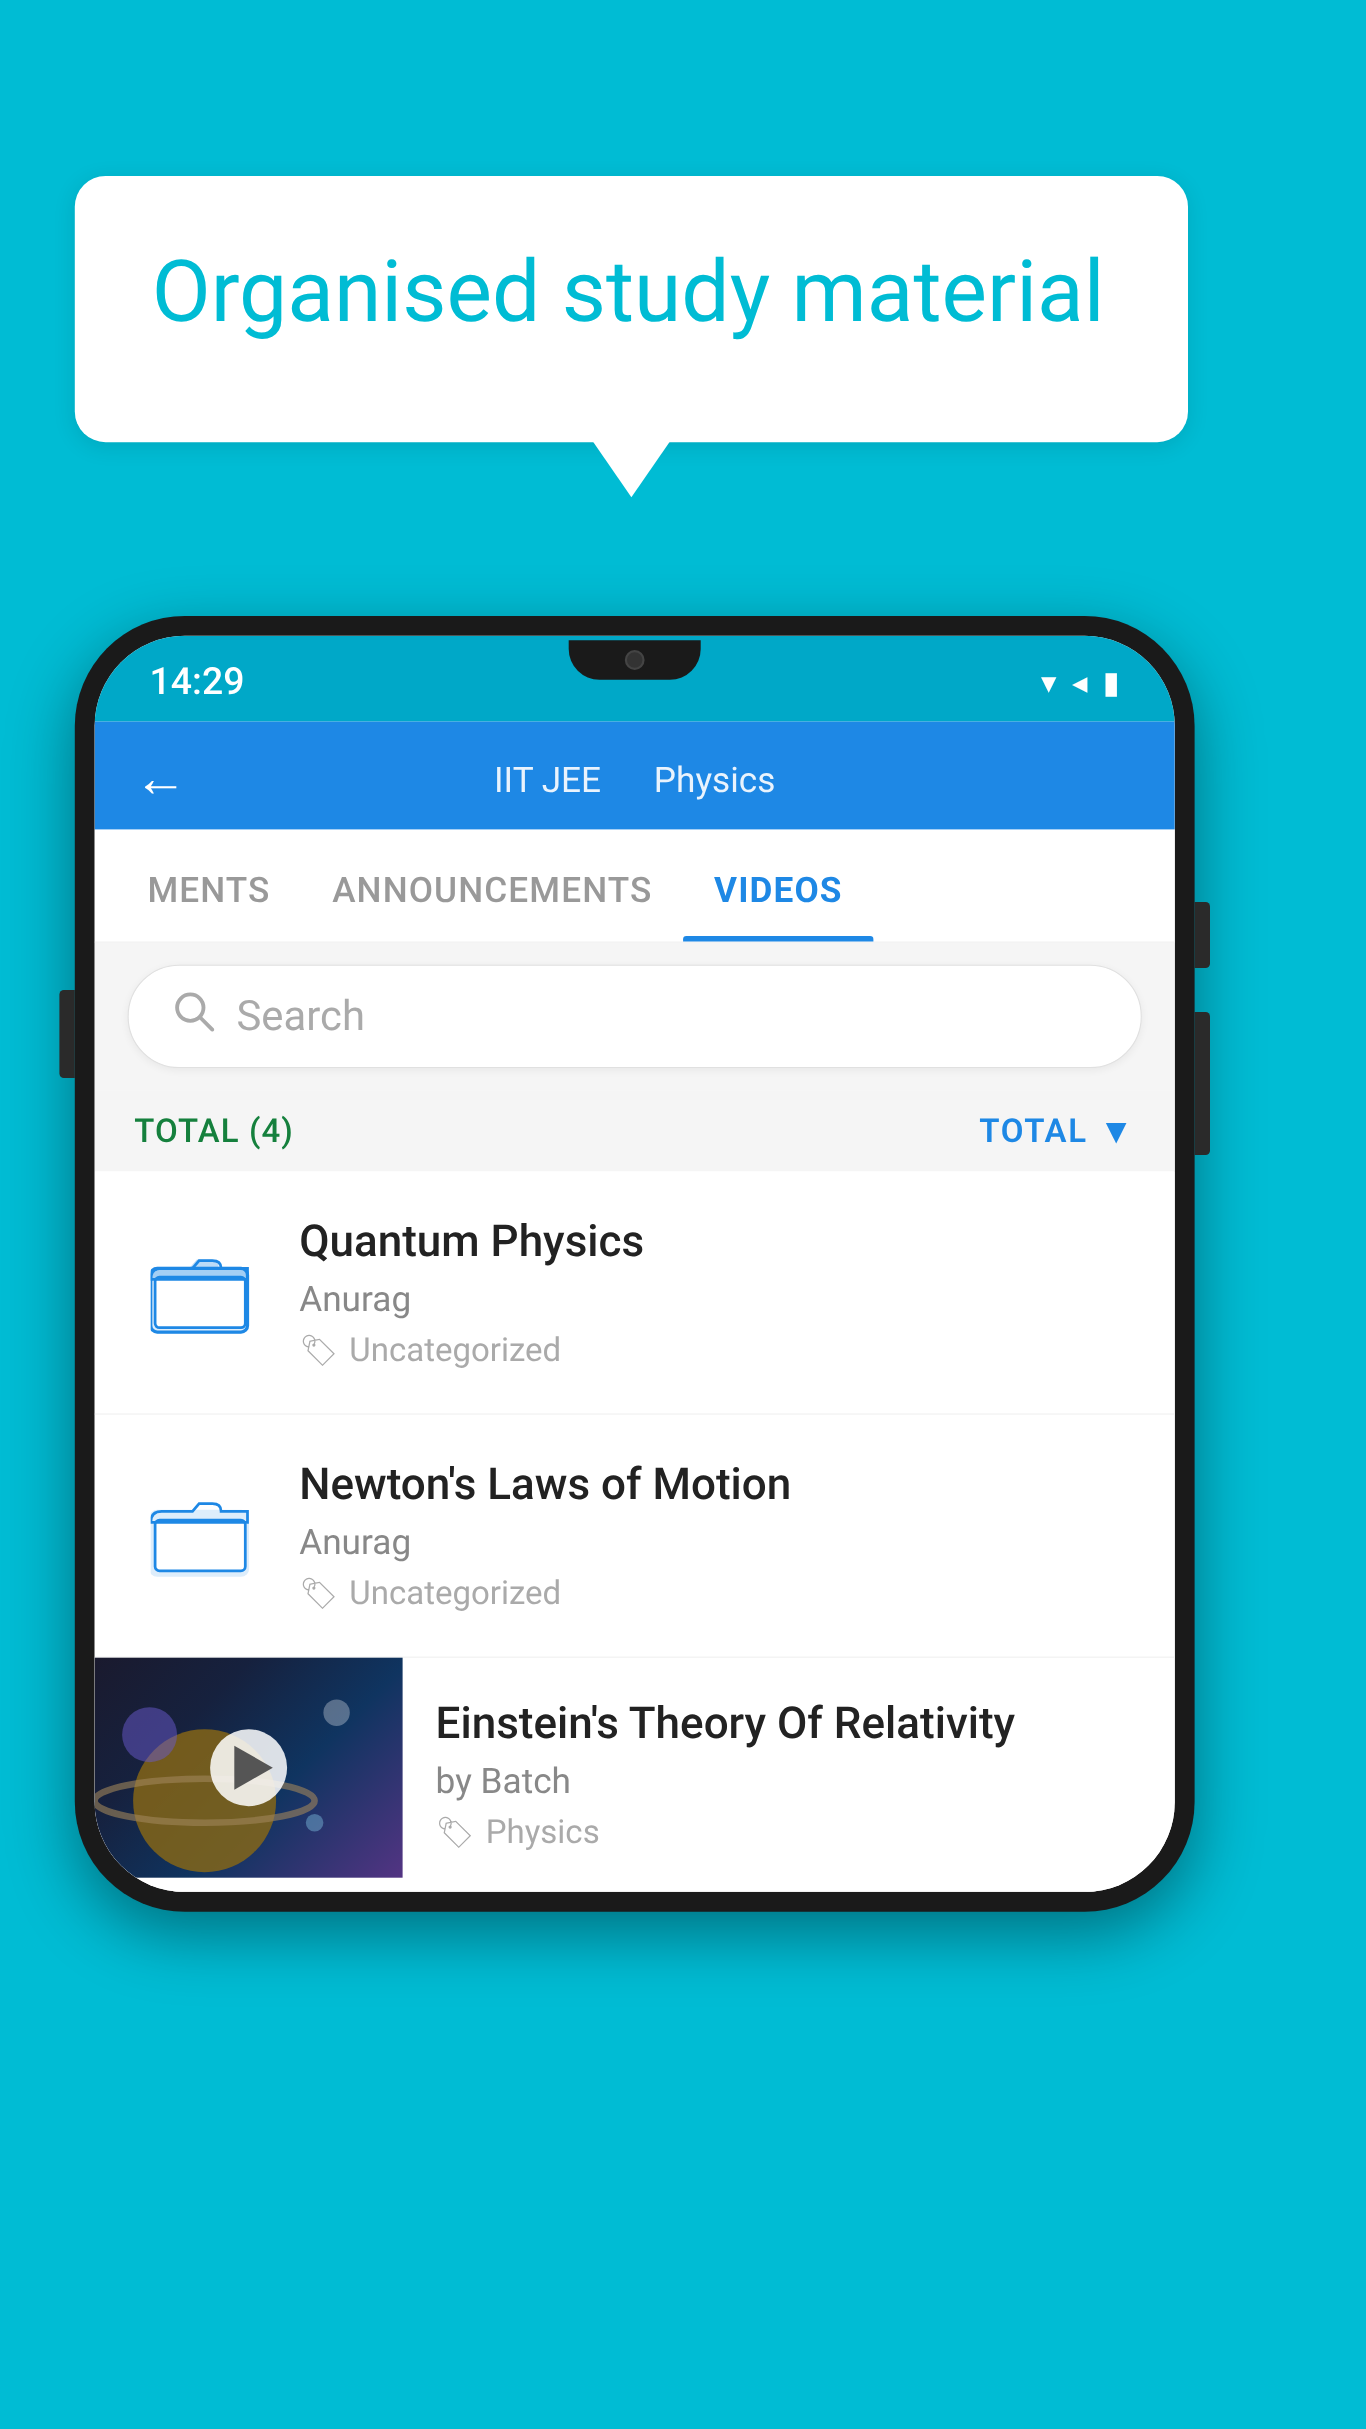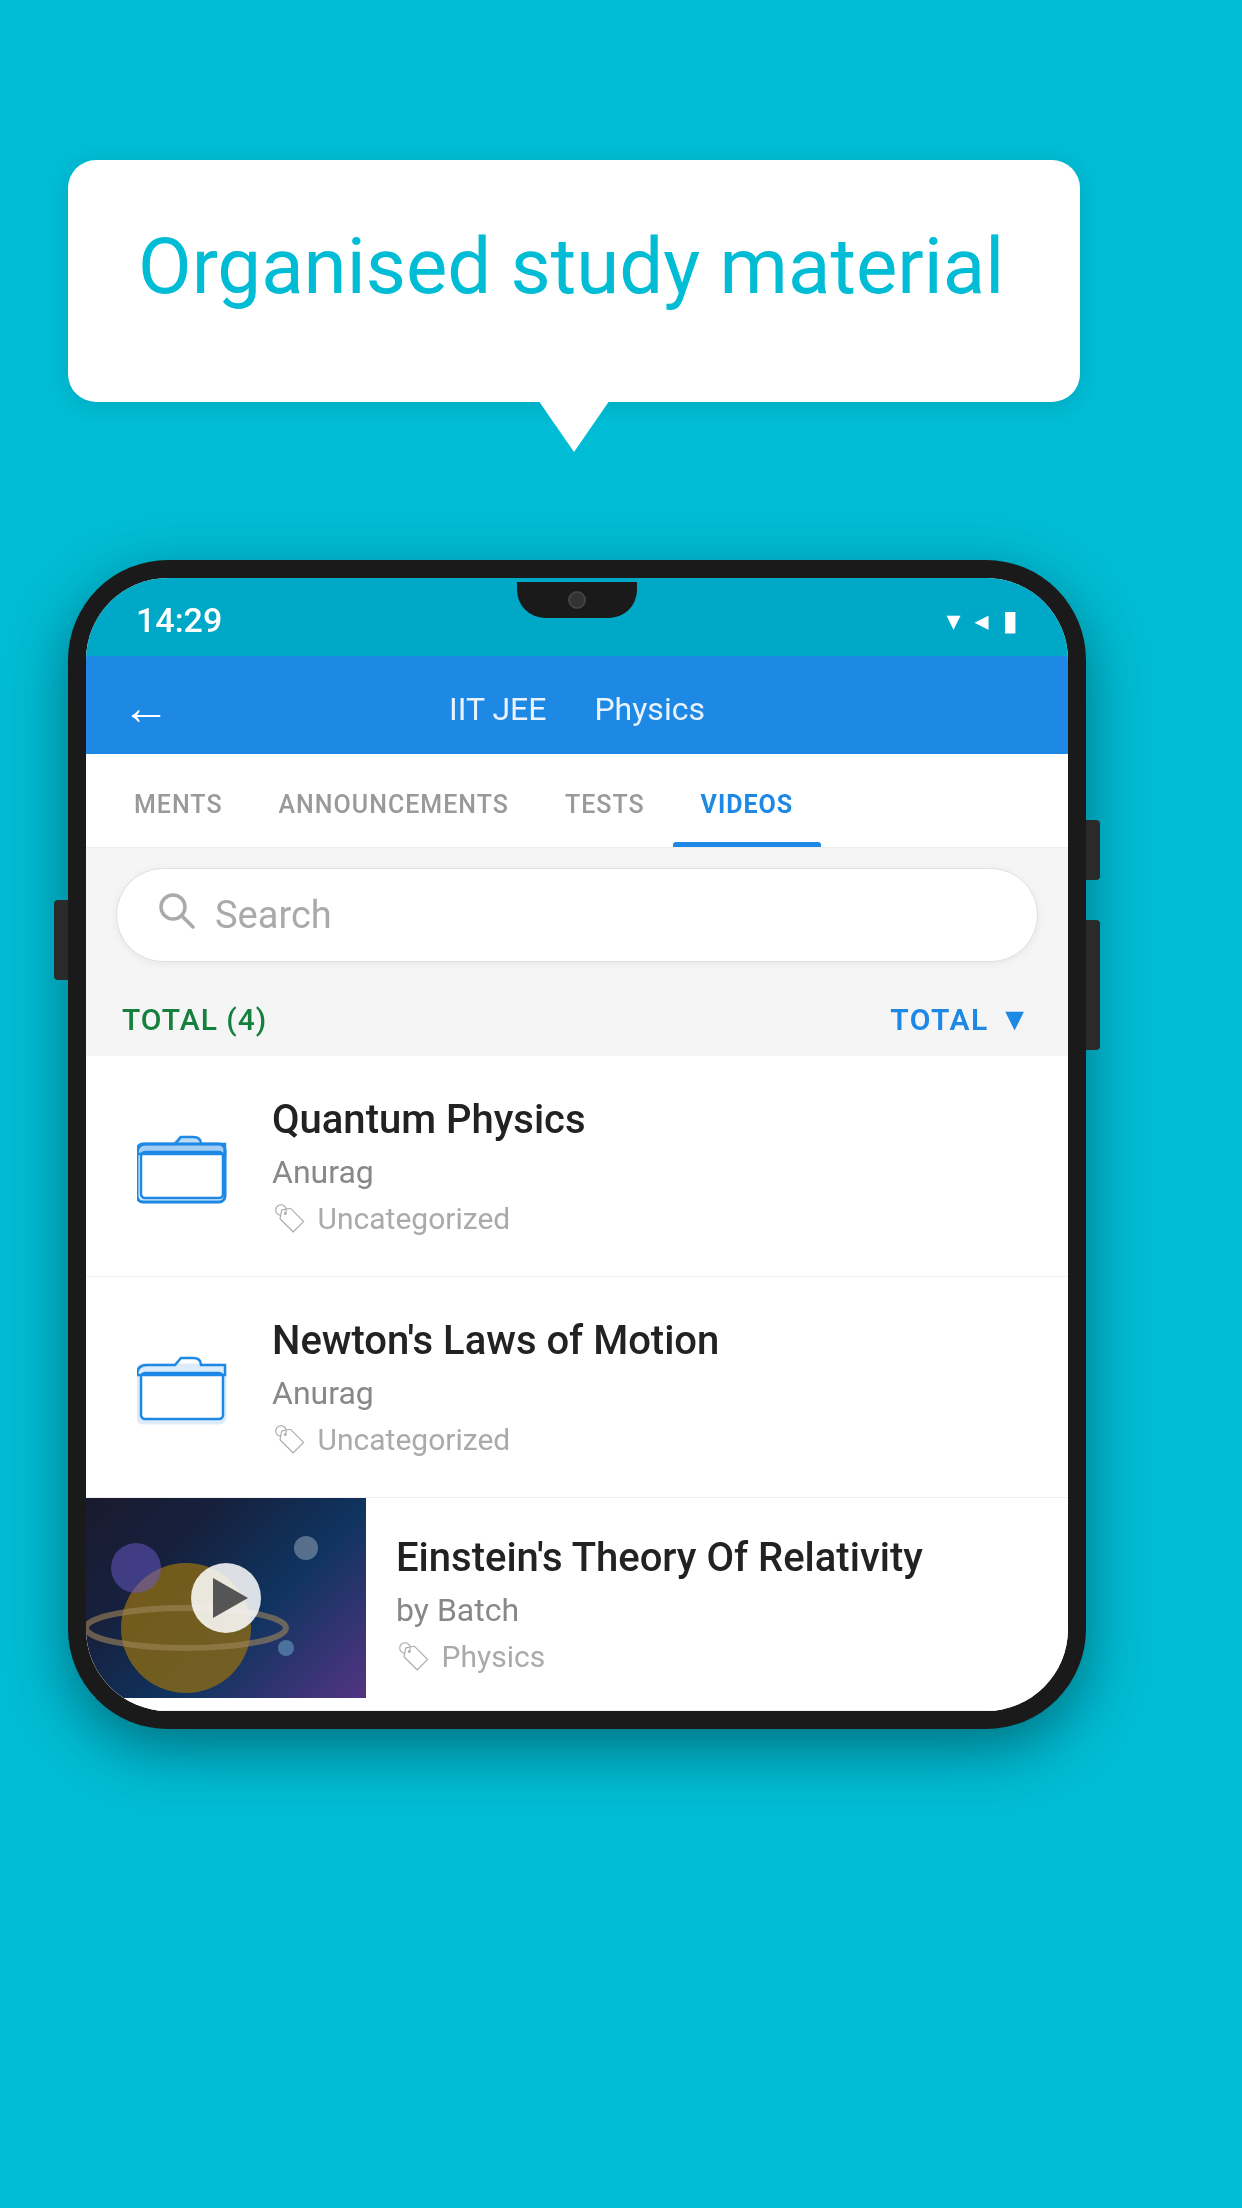--- a/index.html
+++ b/index.html
@@ -167,21 +167,21 @@
     
     .tabs-bar {
       background: white;
       display: flex;
       border-bottom: 1px solid #eee;
       padding: 0 20px;
     }
 
     .tab-item {
       padding: 36px 28px 28px;
-      font-size: 25px;
+      font-size: 32px;
       color: #999;
       font-weight: 500;
       letter-spacing: 1px;
       text-transform: uppercase;
       cursor: pointer;
       position: relative;
       text-align: center;
     }
 
     .tab-item.active {
@@ -438,23 +438,20 @@
           </div>
         </div>
       </div>
 
       <div class="tabs-bar">
         <div class="tab-item">
           <span>MENTS</span>
         </div>
         <div class="tab-item">
           <span>ANNOUNCEMENTS</span>
-        </div>
-        <div class="tab-item">
-          <span>TESTS</span>
         </div>
         <div class="tab-item active">
           <span>VIDEOS</span>
         </div>
       </div>
 
       <div class="search-container">
         <div class="search-box">
           <span class="search-icon-svg">
             <svg width="38" height="38" viewBox="0 0 38 38" fill="none">

